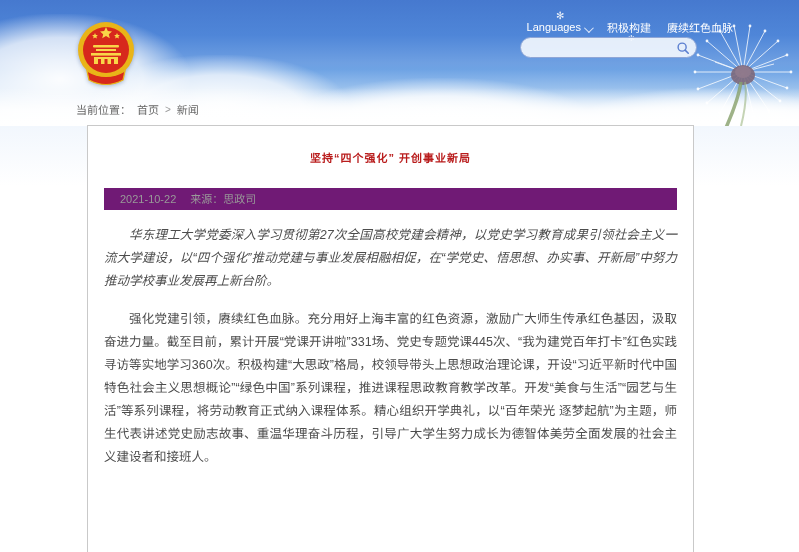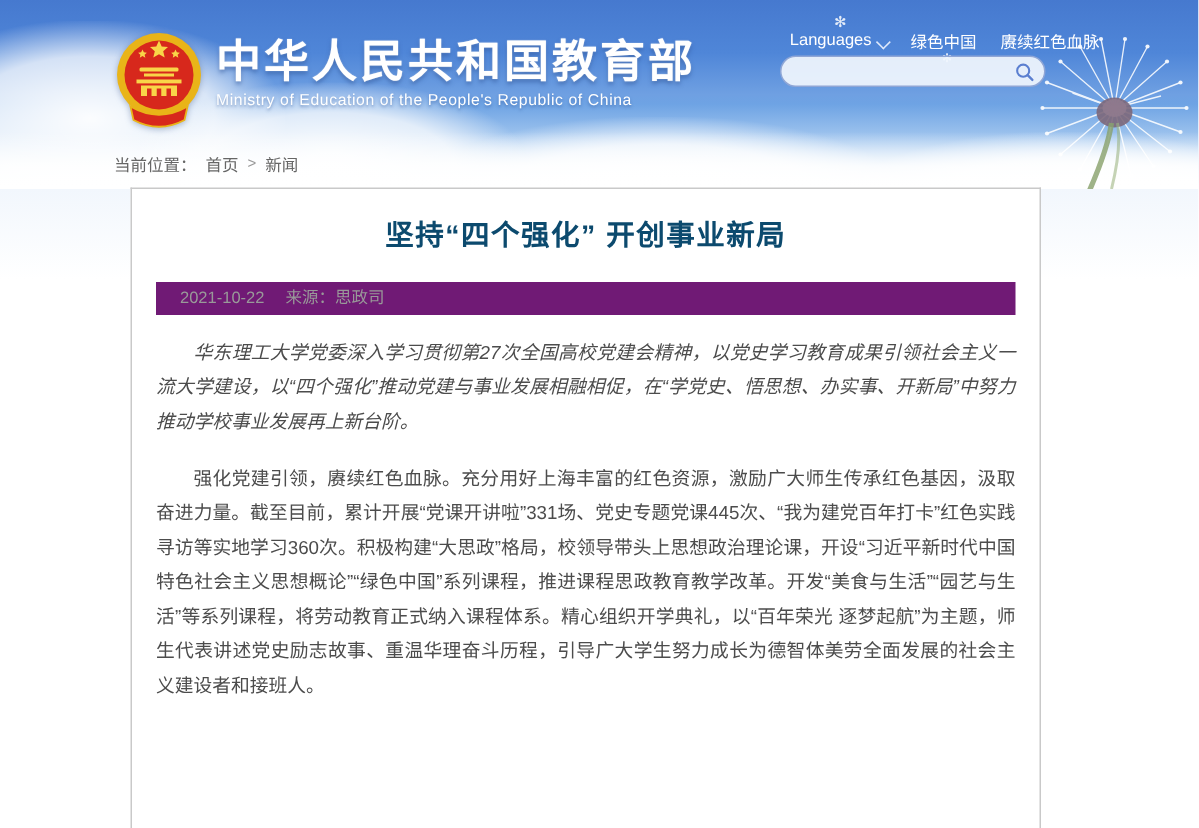--- a/index.html
+++ b/index.html
@@ -64,21 +64,21 @@
   .crumb-sep { color:#999; font-size:10px; }
 
   
   .main-bg { position:absolute; left:0; top:126px; right:0; bottom:0;
     background:linear-gradient(180deg,#f2f7fd 0%,#ffffff 60px,#ffffff 100%); }
   .content-box {
     position:absolute; left:87px; top:125px; width:607px; height:470px;
     background:#ffffff; border:1px solid #c9c9c9; border-bottom:none;
     padding:22px 16px 0 16px; z-index:2;
   }
-  .article-title { text-align:center; font-size:19px; font-weight:bold; color:#0c4a6e;
+  .article-title { text-align:center; font-size:11px; font-weight:bold; color:#b91c1c;
     letter-spacing:1px; line-height:20px; }
   .meta-bar { margin-top:20px; background:#701a75; height:22px; line-height:22px;
     font-size:11px; color:#999; padding-left:16px; display:flex; gap:14px; }
   .article-body { margin-top:10px; }
   .article-body p {
     font-size:12.5px; color:#4c4c4c; line-height:23px; text-indent:2em;
     text-align:justify; margin-top:15px;
   }
   .article-body p:first-child { margin-top:14px;font-style:italic; }
 </style>
@@ -156,33 +156,29 @@
         <rect x="17" y="25" width="26" height="2.6" rx="1"></rect>
         <rect x="20" y="29" width="20" height="2"></rect>
         <rect x="15" y="33" width="30" height="2.6"></rect>
         <rect x="18" y="37" width="24" height="7"></rect>
         <rect x="22" y="39" width="3" height="5" fill="#d7281c"></rect>
         <rect x="28.5" y="39" width="3" height="5" fill="#d7281c"></rect>
         <rect x="35" y="39" width="3" height="5" fill="#d7281c"></rect>
       </g>
       <path d="M11,51 Q30,62 49,51 L47,60 Q30,69 13,60 Z" fill="#d7281c" stroke="#e9b418" stroke-width="1.2"></path>
     </svg>
-    <div class="site-titles">
-      <div class="site-title-cn">中华人民共和国教育部</div>
-      <div class="site-title-en">Ministry of Education of the People's Republic of China</div>
-    </div>
   </div>
 
   <div class="toplinks">
     <a>
       <span>Languages</span>
       <span class="chev"></span>
     </a>
     <a>
-      <span>绿色中国</span>
+      <span>积极构建</span>
     </a>
     <a>
       <span>赓续红色血脉</span>
     </a>
   </div>
 
   <div class="search-pill">
     <input type="text" value="" style="">
     <svg class="search-icon" viewBox="0 0 16 16">
       <circle cx="7" cy="7" r="4.6" fill="none" stroke="#5b7fd0" stroke-width="1.6"></circle>

